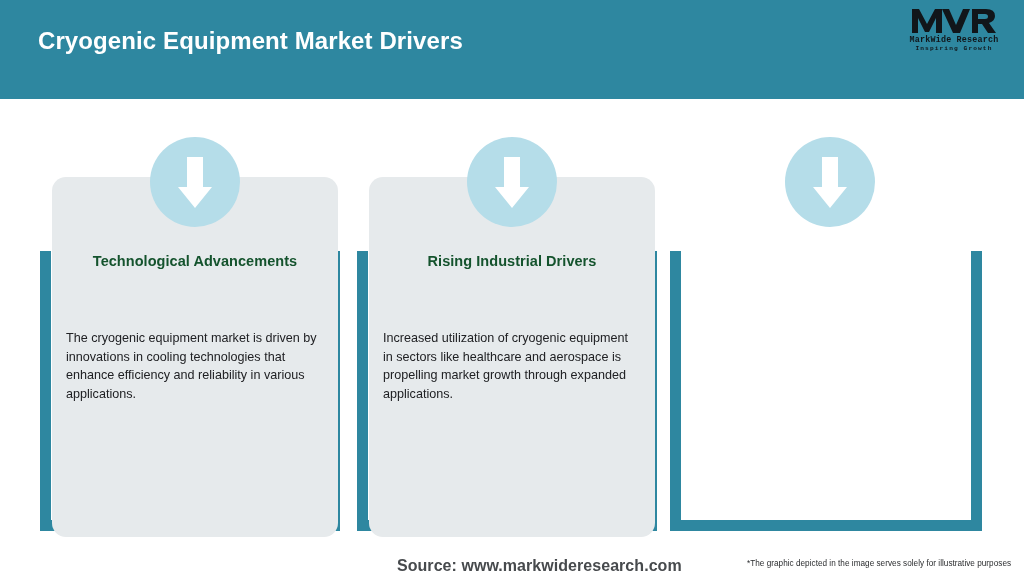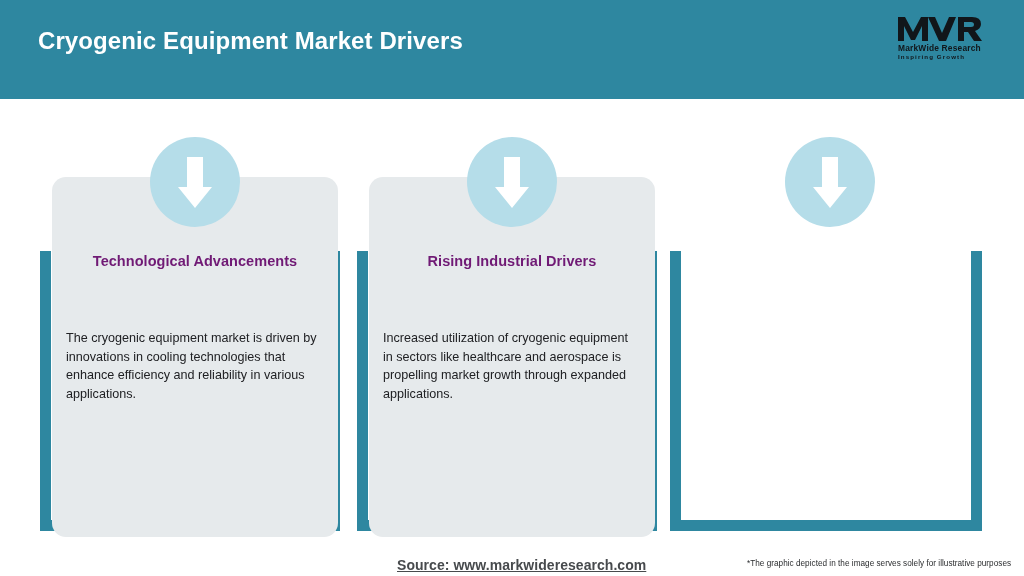--- a/index.html
+++ b/index.html
@@ -31,23 +31,25 @@
     font-size: 24px;
     font-weight: bold;
     color: #ffffff;
     letter-spacing: 0.1px;
   }
 
   
   .logo {
     position: absolute;
     right: 14px;
-    top: 16px;
+    top: 8px;
     width: 112px;
     height: 52px;
+    text-align: center;
+    font-family: Liberation Mono, monospace;
   }
   .logo-mark {
     display: block;
     margin: 0 auto;
     line-height: 0;
   }
   .logo-name {
     font-size: 8.4px;
     font-weight: bold;
     color: #11161a;
@@ -112,21 +114,21 @@
   .col-2 .card { width: 296px; }
 
   .card-title {
     position: absolute;
     left: 0;
     right: 0;
     top: 76px;
     text-align: center;
     font-size: 14.5px;
     font-weight: bold;
-    color: #701a75;
+    color: #14532d;
     letter-spacing: 0.05px;
   }
 
   .card-body {
     position: absolute;
     left: 14px;
     right: 14px;
     top: 152px;
     font-size: 12.6px;
     line-height: 1.48;
@@ -148,25 +150,24 @@
   }
   .col-2 .badge { left: 115px; }
 
   .badge svg { display: block; }
 
   
   .footer-source {
     position: absolute;
     left: 397px;
     top: 557px;
-    font-size: 14px;
+    font-size: 16px;
     font-weight: bold;
     color: #474a4d;
     letter-spacing: 0.05px;
-    text-decoration: underline;
   }
   .footer-note {
     position: absolute;
     left: 747px;
     top: 559px;
     font-size: 8.2px;
     color: #2b2d2f;
     letter-spacing: 0.02px;
   }
 </style>

